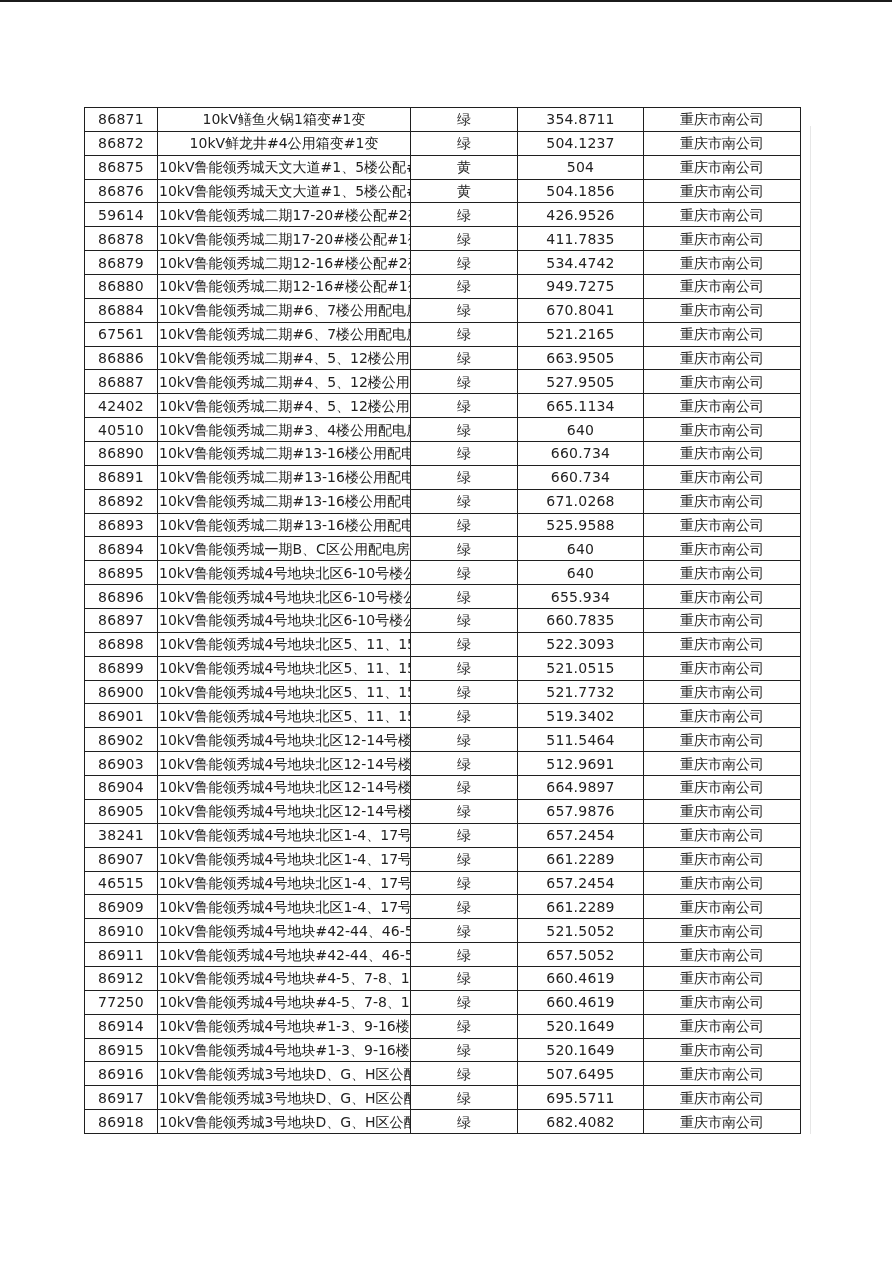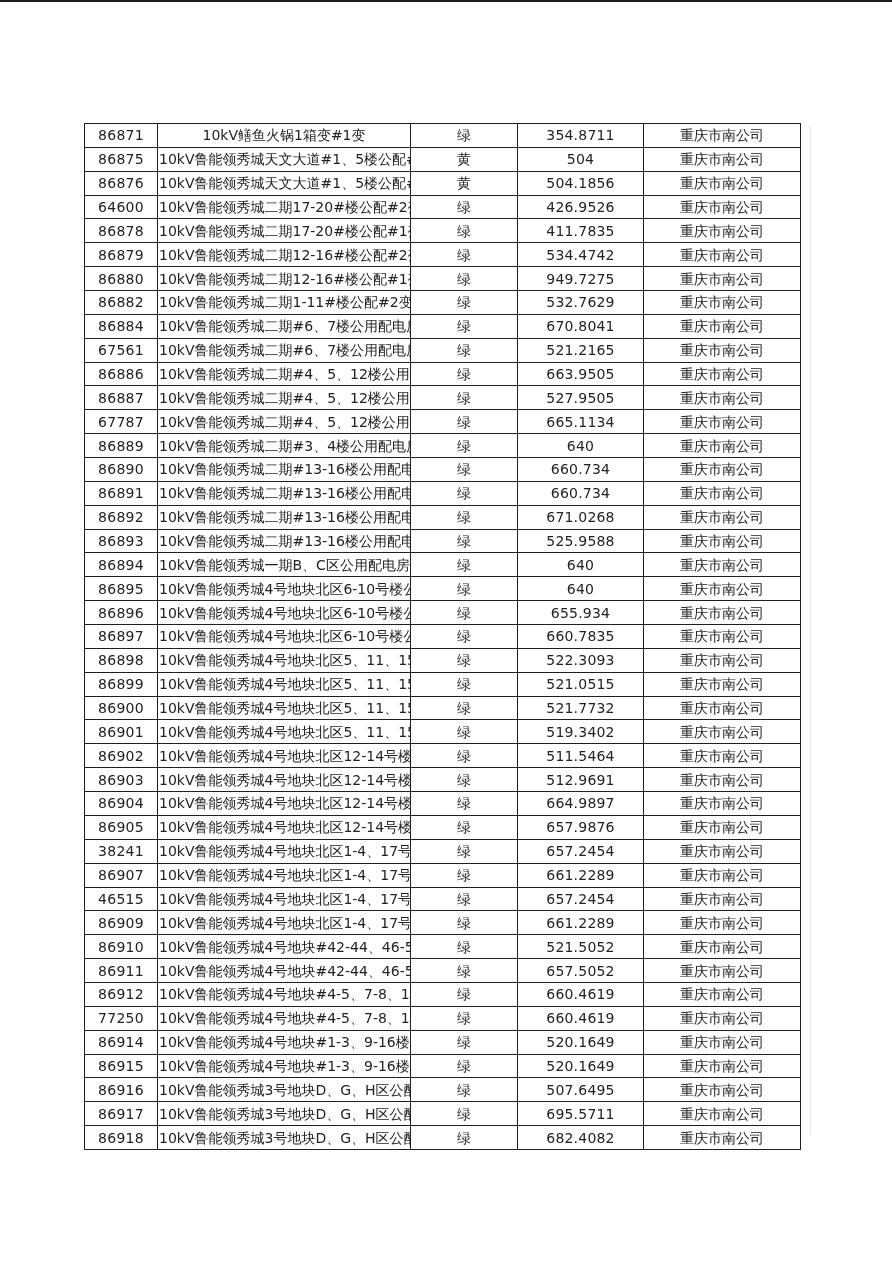--- a/index.html
+++ b/index.html
@@ -26,21 +26,20 @@
     width: 1px; height: 1008px;
     background: #e6e6e6;
   }
   table.data-table {
     position: absolute;
     left: 84px; top: 107px;
     width: 716px; height: 1027px;
     border-collapse: collapse;
     table-layout: fixed;
     background: #ffffff;
-    margin-top: 16px;
   }
   table.data-table td {
     border: 1.5px solid #1f1f1f;
     height: 19.9px;
     padding: 0 1px;
     text-align: center;
     vertical-align: middle;
     font-size: 14px;
     color: #222222;
     white-space: nowrap;
@@ -68,35 +67,42 @@
   </colgroup>
   <tbody>
       <tr>
         <td class="col-id">86871</td>
         <td class="col-name">10kV鳝鱼火锅1箱变#1变</td>
         <td class="col-status">绿</td>
         <td class="col-value">354.8711</td>
         <td class="col-company">重庆市南公司</td>
       </tr>
       <tr>
+        <td class="col-id">86872</td>
+        <td class="col-name">10kV鲜龙井#4公用箱变#1变</td>
+        <td class="col-status">绿</td>
+        <td class="col-value">504.1237</td>
+        <td class="col-company">重庆市南公司</td>
+      </tr>
+      <tr>
         <td class="col-id">86875</td>
         <td class="col-name">10kV鲁能领秀城天文大道#1、5楼公配#3变</td>
         <td class="col-status">黄</td>
         <td class="col-value">504</td>
         <td class="col-company">重庆市南公司</td>
       </tr>
       <tr>
         <td class="col-id">86876</td>
         <td class="col-name">10kV鲁能领秀城天文大道#1、5楼公配#1变</td>
         <td class="col-status">黄</td>
         <td class="col-value">504.1856</td>
         <td class="col-company">重庆市南公司</td>
       </tr>
       <tr>
-        <td class="col-id">64600</td>
+        <td class="col-id">59614</td>
         <td class="col-name">10kV鲁能领秀城二期17-20#楼公配#2变</td>
         <td class="col-status">绿</td>
         <td class="col-value">426.9526</td>
         <td class="col-company">重庆市南公司</td>
       </tr>
       <tr>
         <td class="col-id">86878</td>
         <td class="col-name">10kV鲁能领秀城二期17-20#楼公配#1变</td>
         <td class="col-status">绿</td>
         <td class="col-value">411.7835</td>
@@ -110,27 +116,20 @@
         <td class="col-company">重庆市南公司</td>
       </tr>
       <tr>
         <td class="col-id">86880</td>
         <td class="col-name">10kV鲁能领秀城二期12-16#楼公配#1变</td>
         <td class="col-status">绿</td>
         <td class="col-value">949.7275</td>
         <td class="col-company">重庆市南公司</td>
       </tr>
       <tr>
-        <td class="col-id">86882</td>
-        <td class="col-name">10kV鲁能领秀城二期1-11#楼公配#2变</td>
-        <td class="col-status">绿</td>
-        <td class="col-value">532.7629</td>
-        <td class="col-company">重庆市南公司</td>
-      </tr>
-      <tr>
         <td class="col-id">86884</td>
         <td class="col-name">10kV鲁能领秀城二期#6、7楼公用配电房#2变</td>
         <td class="col-status">绿</td>
         <td class="col-value">670.8041</td>
         <td class="col-company">重庆市南公司</td>
       </tr>
       <tr>
         <td class="col-id">67561</td>
         <td class="col-name">10kV鲁能领秀城二期#6、7楼公用配电房#1变</td>
         <td class="col-status">绿</td>
@@ -145,28 +144,28 @@
         <td class="col-company">重庆市南公司</td>
       </tr>
       <tr>
         <td class="col-id">86887</td>
         <td class="col-name">10kV鲁能领秀城二期#4、5、12楼公用配电房#2变</td>
         <td class="col-status">绿</td>
         <td class="col-value">527.9505</td>
         <td class="col-company">重庆市南公司</td>
       </tr>
       <tr>
-        <td class="col-id">67787</td>
+        <td class="col-id">42402</td>
         <td class="col-name">10kV鲁能领秀城二期#4、5、12楼公用配电房#1变</td>
         <td class="col-status">绿</td>
         <td class="col-value">665.1134</td>
         <td class="col-company">重庆市南公司</td>
       </tr>
       <tr>
-        <td class="col-id">86889</td>
+        <td class="col-id">40510</td>
         <td class="col-name">10kV鲁能领秀城二期#3、4楼公用配电房#2公变</td>
         <td class="col-status">绿</td>
         <td class="col-value">640</td>
         <td class="col-company">重庆市南公司</td>
       </tr>
       <tr>
         <td class="col-id">86890</td>
         <td class="col-name">10kV鲁能领秀城二期#13-16楼公用配电房#4变</td>
         <td class="col-status">绿</td>
         <td class="col-value">660.734</td>

